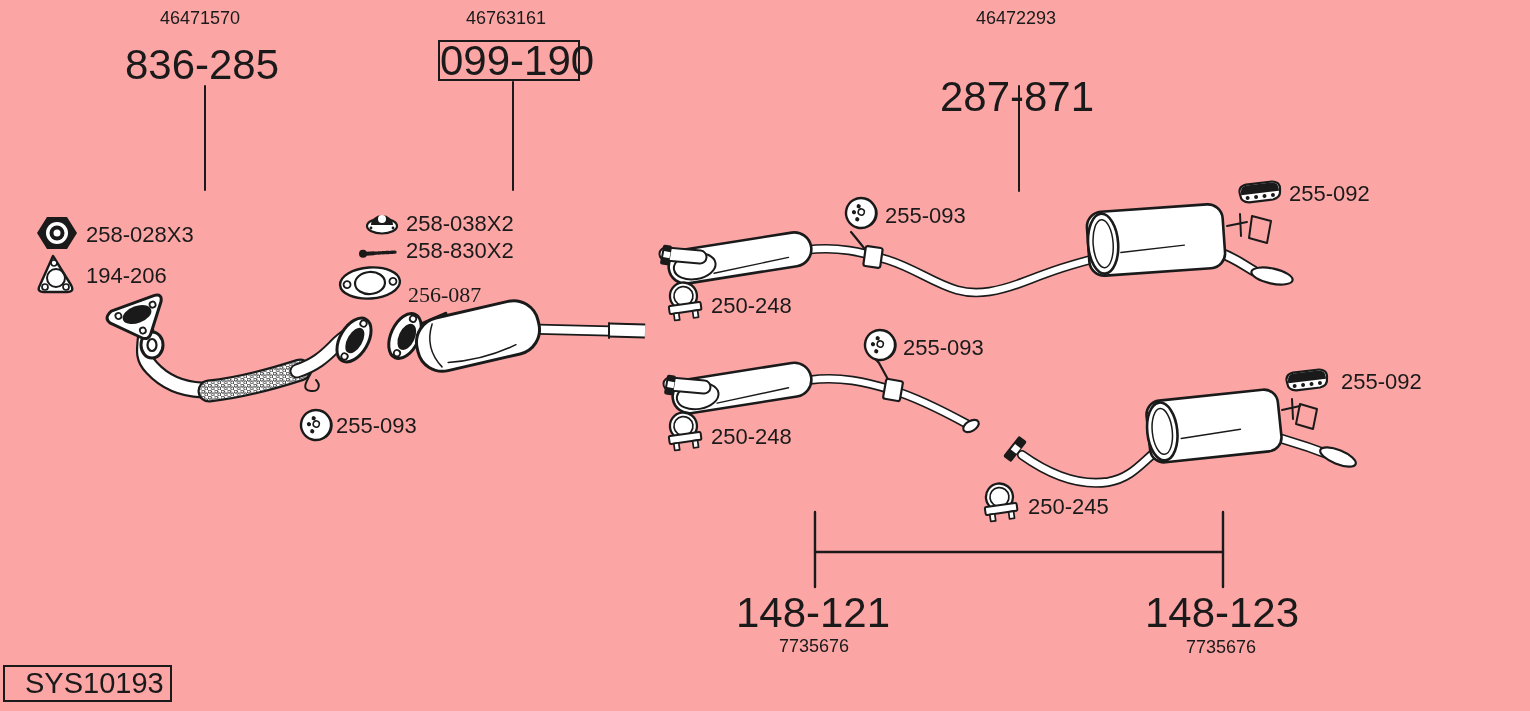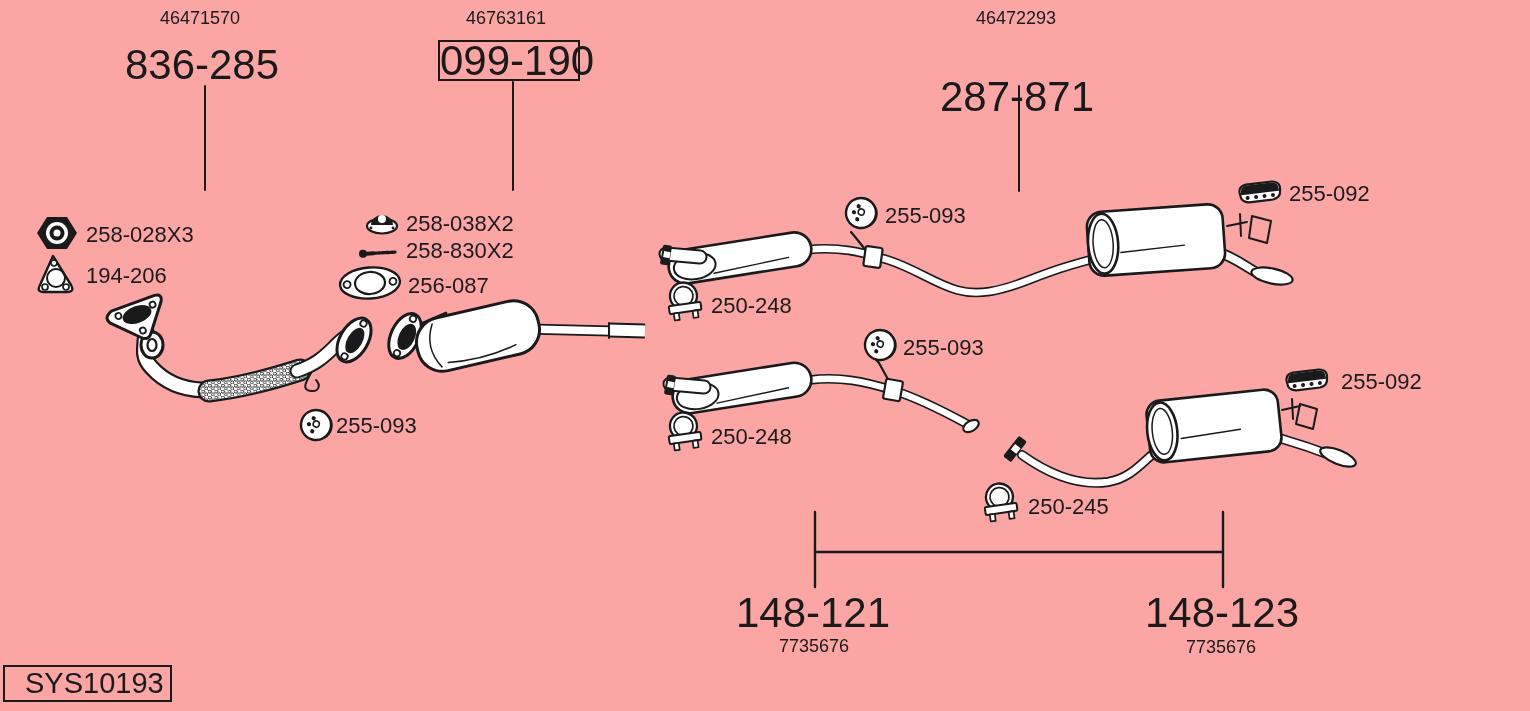--- a/index.html
+++ b/index.html
@@ -274,21 +274,21 @@
 <div class="lbl sm center" style="left:436px; top:8px; width:140px;">46763161</div>
 <div class="lbl lg boxed" style="left:438px; top:40px; width:142px; height:41px; line-height:38px;">099-190</div>
 
 <div class="lbl sm center" style="left:946px; top:8px; width:140px;">46472293</div>
 <div class="lbl lg center" style="left:917px; top:41px; width:200px;margin-top:32px;">287-871</div>
 
 <div class="lbl md" style="left:86px;  top:222px;">258-028X3</div>
 <div class="lbl md" style="left:86px;  top:263px;">194-206</div>
 <div class="lbl md" style="left:406px; top:211px;">258-038X2</div>
 <div class="lbl md" style="left:406px; top:238px;">258-830X2</div>
-<div class="lbl md" style="left:408px; top:273px;">256-087</div>
+<div class="lbl md" style="left:408px; top:282px;font-family:Liberation Serif, serif;">256-087</div>
 <div class="lbl md" style="left:336px; top:413px;">255-093</div>
 <div class="lbl md" style="left:885px; top:203px;">255-093</div>
 <div class="lbl md" style="left:903px; top:335px;">255-093</div>
 <div class="lbl md" style="left:1289px; top:181px;">255-092</div>
 <div class="lbl md" style="left:1341px; top:369px;">255-092</div>
 <div class="lbl md" style="left:711px; top:293px;">250-248</div>
 <div class="lbl md" style="left:711px; top:424px;">250-248</div>
 <div class="lbl md" style="left:1028px; top:494px;">250-245</div>
 
 <div class="lbl lg center" style="left:713px;  top:589px; width:200px;">148-121</div>

